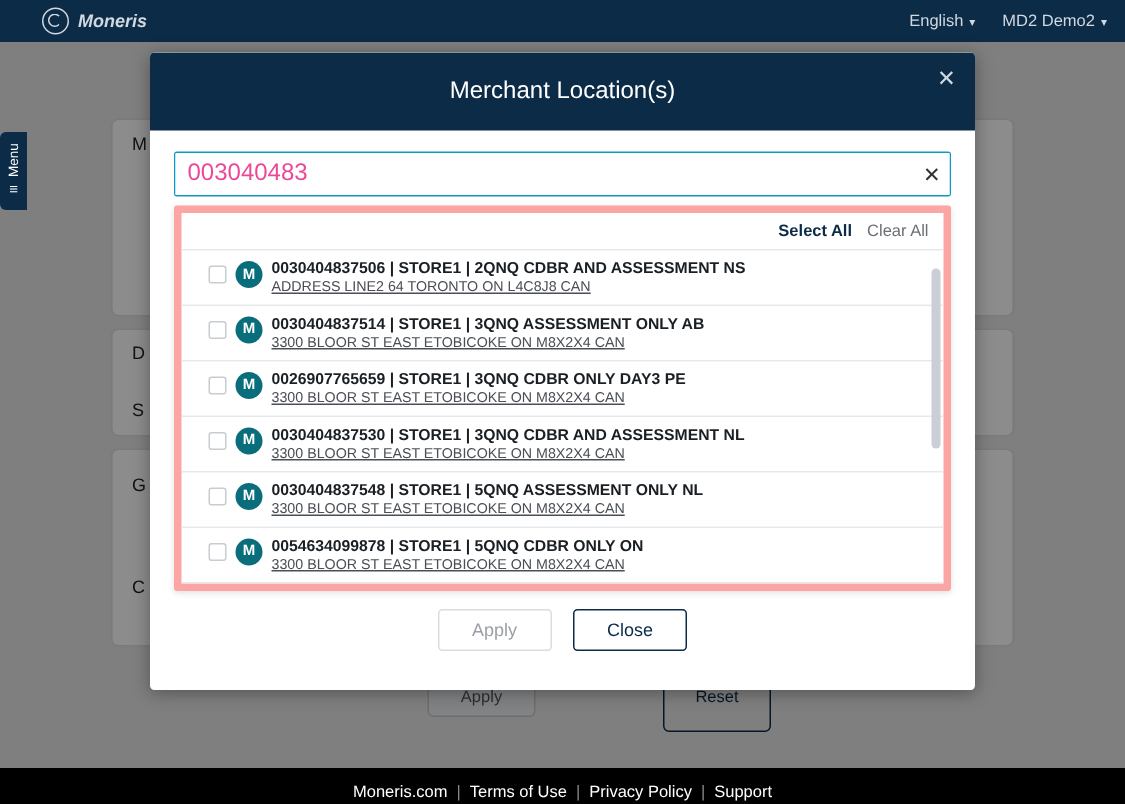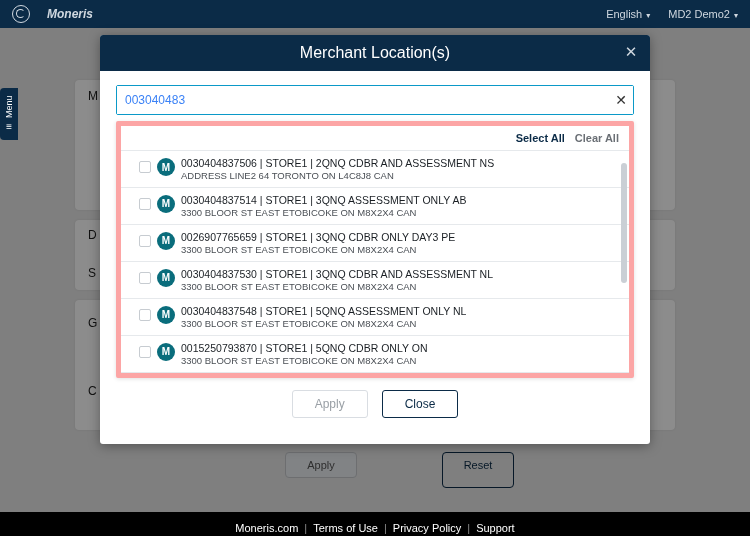--- a/index.html
+++ b/index.html
@@ -1,19 +1,19 @@
 <!DOCTYPE html>
 <html><head>
 <meta charset="utf-8">
 <style>
 * { box-sizing: border-box; margin: 0; padding: 0; font-family: Arial, Helvetica, sans-serif; }
 html, body { width: 750px; height: 536px; overflow: hidden; background: #fff; }
 
 .topbar { height: 28px; background: #0b2b47; display: flex; align-items: center; padding: 0 12px; color: #d0d8e0; }
-.topbar .brand { display: flex; align-items: center; gap: 17px; font-size: 12px; font-style: italic; font-weight: bold; }
+.topbar .brand { display: flex; align-items: center; gap: 6px; font-size: 12px; font-style: italic; font-weight: bold; margin-left: 16px; }
 .topbar .brand .swirl { width:18px; height:18px; border:1.5px solid #d0d8e0; border-radius:50%; position:relative; }
 .topbar .brand .swirl::after{content:"";position:absolute;top:3px;left:3px;width:7px;height:7px;border:1.5px solid #d0d8e0;border-radius:50%;border-right-color:transparent;}
 .topbar-right { margin-left:auto; display:flex; gap:18px; font-size:11px; align-items:center; }
 .topbar-right span{cursor:pointer;}
 .chev-down{display:inline-block;margin-left:4px;font-size:8px;}
 
 .bg-area{ position:relative; height: calc(536px - 28px - 24px); background:#e7e7e7; }
 
 
 .overlay{position:absolute;inset:0;background:rgba(0,0,0,0.45);}
@@ -25,41 +25,41 @@
 .bg-card3{left:75px;top:272px;width:600px;height:130px;}
 .bg-label{position:absolute;font-size:12px;color:#222;}
 .bg-apply{position:absolute;left:285px;top:424px;width:72px;height:26px;background:#eceff3;border:1px solid #c6c9cd;border-radius:4px;font-size:11px;line-height:24px;text-align:center;color:#555;}
 .bg-reset{position:absolute;left:442px;top:424px;width:72px;height:36px;border:1.5px solid #0b2b47;border-radius:4px;font-size:11px;line-height:24px;text-align:center;color:#0b2b47;}
 
 .side-tab{position:absolute;left:0;top:60px;width:18px;height:52px;background:#0b2b47;color:#fff;font-size:9px;display:flex;align-items:center;justify-content:center;writing-mode:vertical-rl;transform:rotate(180deg);border-radius:0 4px 4px 0;}
 .side-tab .dots{writing-mode:horizontal-tb;transform:rotate(180deg);font-size:10px;margin-bottom:3px;}
 
 
 .modal{position:absolute;left:100px;top:7px;width:550px;background:#fff;border-radius:3px;box-shadow:0 2px 12px rgba(0,0,0,0.35);overflow:hidden;}
-.modal-header{height:36px;background:#0b2b47;color:#fff;display:flex;align-items:center;justify-content:center;position:relative;font-size:16px;font-weight:300;}
+.modal-header{height:52px;background:#0b2b47;color:#fff;display:flex;align-items:center;justify-content:center;position:relative;font-size:16px;font-weight:300;}
 .modal-close{position:absolute;right:10px;top:8px;font-size:15px;color:#cfd7df;cursor:pointer;width:18px;height:18px;display:flex;align-items:center;justify-content:center;}
 .modal-body{padding:14px 16px 12px 16px;}
 .search-wrap{position:relative;width:100%;border:1.5px solid #0b99c8;border-radius:2px;height:30px;background:#fff;display:flex;align-items:center;}
-.search-input{border:none;outline:none;width:100%;height:100%;padding:0 28px 0 8px;font-size:12px;color:#3b82f6;}
+.search-input{border:none;outline:none;width:100%;height:100%;padding:0 28px 0 8px;font-size:16px;color:#ec4899;}
 .search-clear{position:absolute;right:6px;top:6px;font-size:14px;color:#333;cursor:pointer;}
 
 .dropdown-panel{margin-top:6px;border:5px solid #fca5a5;background:#fff;border-radius:2px;box-shadow:0 1px 4px rgba(0,0,0,0.12);}
 .dd-actions{display:flex;justify-content:flex-end;gap:10px;padding:6px 10px 6px 6px;border-bottom:1px solid #e6e9ec;}
 .dd-actions span{font-size:11px;cursor:pointer;}
 .select-all{color:#0b2b47;font-weight:600;}
-.clear-all{color:#6a6f75;font-weight:bold;}
+.clear-all{color:#6a6f75;}
 
 .dd-list{height:222px;overflow:hidden;position:relative;}
 .dd-item{display:flex;align-items:center;padding:6px 18px 6px 60px;border-bottom:1px solid #e6e9ec;position:relative;}
 .dd-item:last-child{border-bottom:none;}
 .checkbox{width:12px;height:12px;border:1.5px solid #c7ccd1;border-radius:2px;position:absolute;left:18px;top:10px;cursor:pointer;background:#fff;}
 .badge{width:18px;height:18px;border-radius:50%;color:#fff;font-size:10px;font-weight:bold;display:flex;align-items:center;justify-content:center;position:absolute;left:36px;top:7px;}
 .badge-m{background:#0a6d7c;}
-.item-title{font-size:10.5px;font-weight:400;color:#1a1f24;line-height:1.2;}
-.item-sub{font-size:9.5px;color:#4a4f55;line-height:1.2;}
+.item-title{font-size:10.5px;font-weight:700;color:#1a1f24;line-height:1.2;}
+.item-sub{font-size:9.5px;color:#4a4f55;line-height:1.2;text-decoration:underline;}
 .dd-scroll{position:absolute;right:2px;top:12px;width:6px;height:120px;background:#cacfd5;border-radius:3px;}
 
 .modal-foot{display:flex;justify-content:center;gap:14px;padding:12px 0 14px;}
 .btn{height:28px;padding:0 22px;font-size:12px;border-radius:3px;cursor:pointer;display:flex;align-items:center;justify-content:center;}
 .btn-apply{background:#fff;color:#9aa0a6;border:1px solid #d9dde2;}
 .btn-close{background:#fff;color:#0b2b47;border:1.5px solid #0b2b47;}
 
 .footer{height:32px;background:#000000;color:#fff;display:flex;align-items:center;justify-content:center;font-size:11px;gap:6px;}
 .footer span{color:#f0f2f5;}
 .footer .sep{color:#888;}
@@ -152,21 +152,21 @@
               <div class="badge badge-m">M</div>
               <div>
                 <div class="item-title">0030404837548 | STORE1 | 5QNQ ASSESSMENT ONLY NL</div>
                 <div class="item-sub">3300 BLOOR ST EAST ETOBICOKE ON M8X2X4 CAN</div>
               </div>
             </div>
             <div class="dd-item">
               <div class="checkbox"></div>
               <div class="badge badge-m">M</div>
               <div>
-                <div class="item-title">0015250793870 | STORE1 | 5QNQ CDBR ONLY ON</div>
+                <div class="item-title">0054634099878 | STORE1 | 5QNQ CDBR ONLY ON</div>
                 <div class="item-sub">3300 BLOOR ST EAST ETOBICOKE ON M8X2X4 CAN</div>
               </div>
             </div>
             <div class="dd-item chain"></div>
             <div class="dd-scroll"></div>
         </div>
       </div>
 
       <div class="modal-foot">
         <div class="btn btn-apply">Apply</div>

